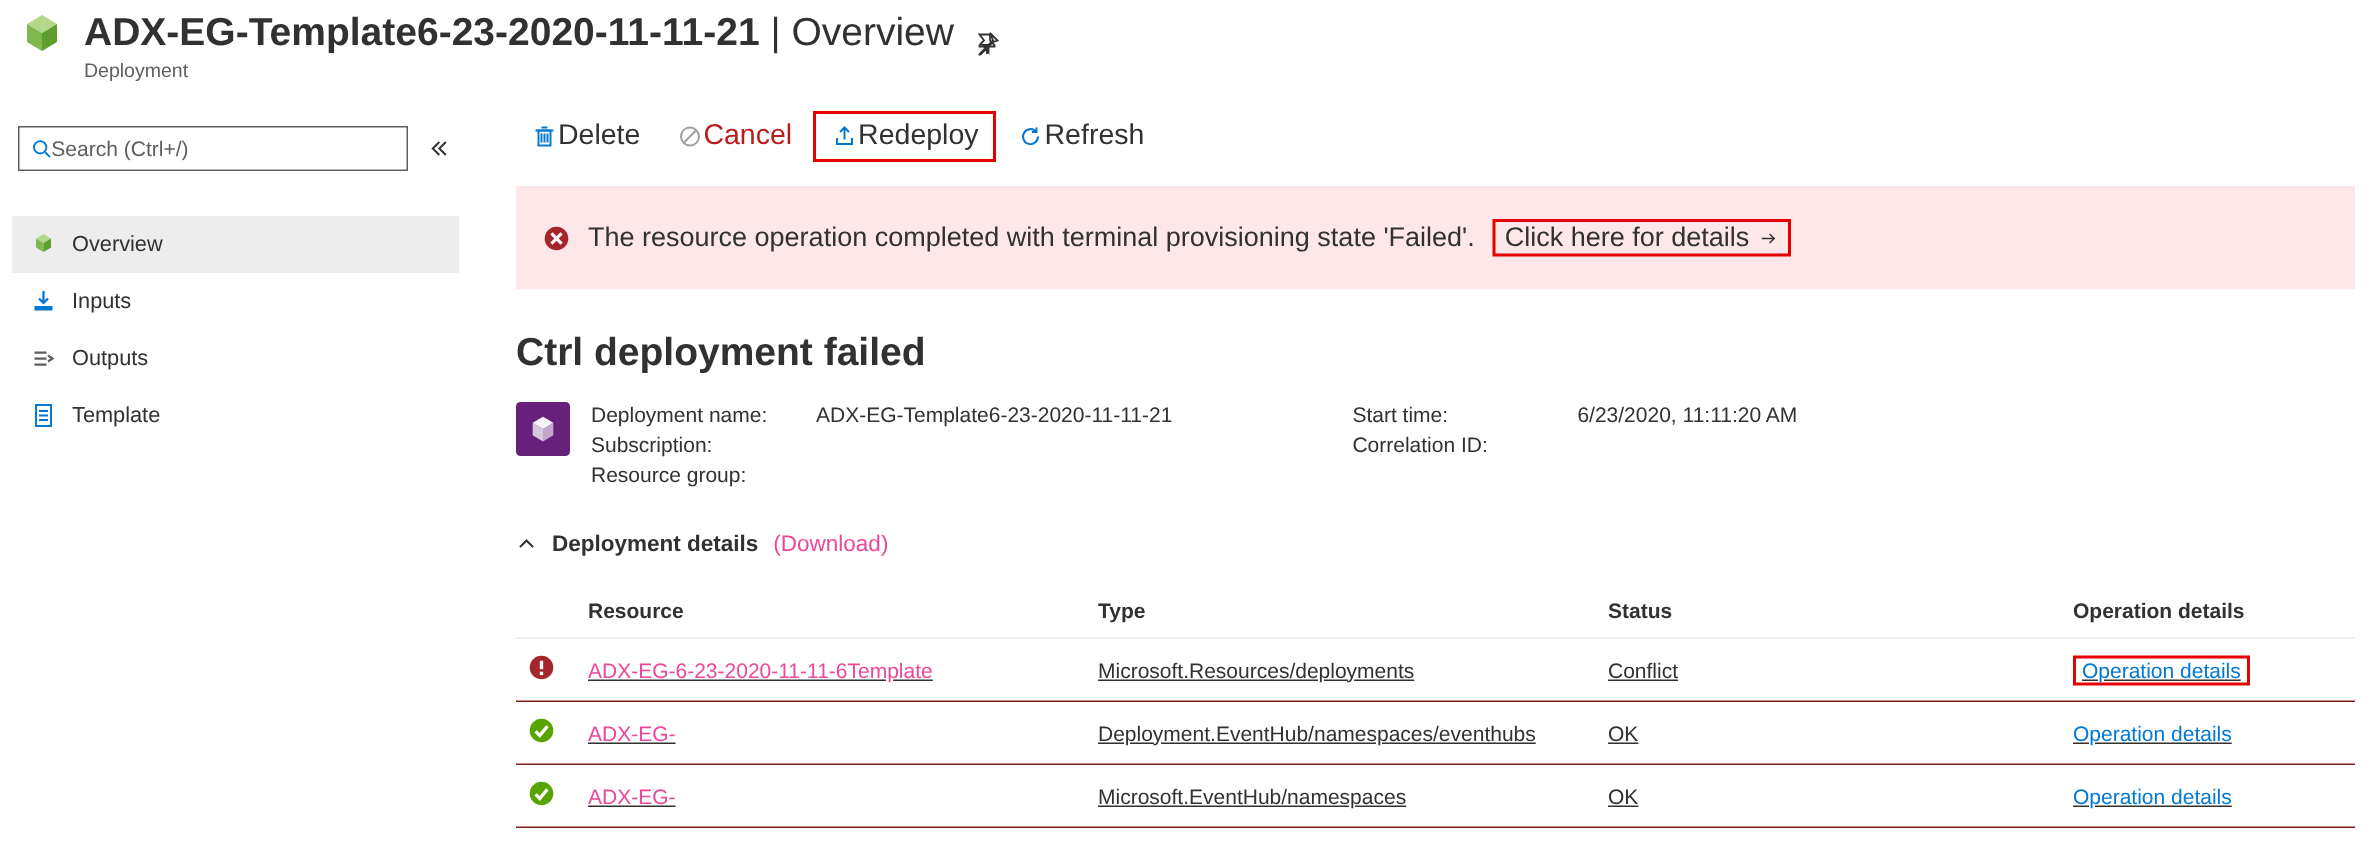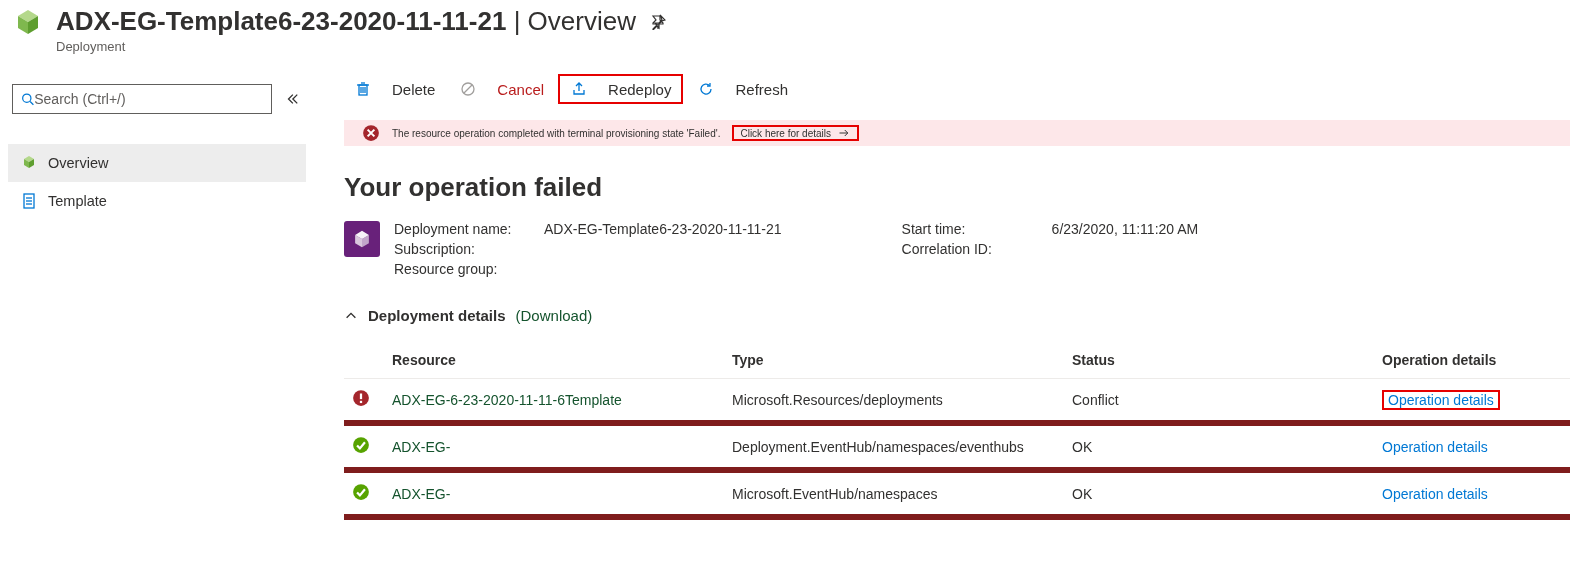--- a/index.html
+++ b/index.html
@@ -1,64 +1,64 @@
 <!DOCTYPE html>
 <html><head>
 <meta charset="utf-8">
 <style>
   * { box-sizing: border-box; margin: 0; padding: 0; }
   body { font-family: "Segoe UI", Arial, sans-serif; font-size: 14px; color: #323130; background: #ffffff; width: 1586px; }
   .hdr { display: flex; align-items: flex-start; padding: 6px 10px 6px 10px; }
   .logo { width: 36px; height: 36px; margin-right: 10px; display:flex;align-items:center;justify-content:center;}
   .title-wrap { display:flex; flex-direction:column; }
-  .title-row { display:flex; align-items:center; gap:14px; }
+  .title-row { display:flex; align-items:flex-end; gap:14px; }
   .title { font-size: 26px; font-weight: 600; color: #323130; }
   .title-light { font-weight: 400; }
   .subtitle { font-size: 13px; color: #605e5c; margin-top:2px;}
   .pin { width:16px; height:16px; }
 
   .body { display:flex; }
   .sidebar { width: 314px; flex-shrink:0; padding: 8px 8px 0 8px; }
   .search-row { display:flex; align-items:center; gap:10px; margin-bottom:14px; padding:16px 4px;}
   .search-box { flex:1; display:flex; align-items:center; border:1px solid #605e5c; height:30px; padding:0 8px; background:#fff; }
   .search-box input { border:none; outline:none; font-size:14px; width:100%; color:#323130;}
   .search-box input::placeholder { color:#605e5c; }
   .collapse { width:20px; display:flex; justify-content:center; cursor:pointer;}
   .nav { list-style:none; }
   .nav li { display:flex; align-items:center; height:38px; padding:0 12px; cursor:pointer; gap:10px; font-size:14.5px; color:#323130;}
   .nav li.active { background:#ededed; }
   .nav .icn { width:18px; height:18px; display:flex;align-items:center;justify-content:center; }
 
   .main { flex:1; padding: 0 16px 20px 30px; }
   .toolbar { display:flex; align-items:center; gap:4px; padding: 14px 0 16px 0; }
-  .tbtn { display:flex; align-items:center; gap:20px; padding:4px 10px; cursor:pointer; color:#323130; font-size:15px;}
+  .tbtn { display:flex; align-items:center; gap:0; padding:4px 10px; cursor:pointer; color:#323130; font-size:19px;}
   .tbtn.disabled { color:#b91c1c; cursor:default;}
   .tbtn .ticn { width:18px; height:18px; display:flex;align-items:center;justify-content:center;}
   .redbox { border:2px solid #e60000; }
 
-  .alert { background:#fde7e9; display:flex; align-items:center; padding:4px 18px; gap:12px; font-size:10px;}
+  .alert { background:#fde7e9; display:flex; align-items:center; padding:22px 18px; gap:12px; font-size:18px;}
   .alert-icn { width:18px;height:18px; }
   .alert .details-box { border:2px solid #e60000; padding:0 6px; display:flex; align-items:center; gap:6px;text-align:right;}
 
   h2 { font-size: 26px; font-weight:600; margin: 26px 0 18px 0; }
 
   .summary-row { display:flex; gap:14px; align-items:flex-start;}
   .cube-badge { width:36px;height:36px;background:#68217a;border-radius:3px;display:flex;align-items:center;justify-content:center;}
   .summary-grid { display:flex; gap: 120px; font-size:14px; flex:1;}
   .sgcol { display:flex; flex-direction:column; gap:4px;}
   .sgcol .row { display:flex; gap: 10px;}
   .sgcol .lbl { color:#323130; min-width:140px;}
 
   .section-title { display:flex; align-items:center; gap:10px; margin-top:30px; font-size:15px;}
   .section-title .bold { font-weight:600;}
-  .link { color:#14532d; cursor:pointer;}
+  .link { color:#ec4899; cursor:pointer;}
 
   table { width:100%; border-collapse: collapse; margin-top:18px; font-size:14px;}
   th { text-align:left; font-weight:600; padding:10px 8px; border-bottom:1px solid #edebe9;}
-  td { padding:10px 8px; border-bottom:6px solid #7f1d1d; vertical-align:middle;}
+  td { padding:10px 8px; border-bottom:1px solid #7f1d1d; vertical-align:middle;text-decoration:underline;}
   .status-icn { width:18px;height:18px;display:inline-flex;align-items:center;justify-content:center;}
   .col-status-icn { width:40px; }
   .col-resource { width: 340px;}
   .col-type { width: 340px;}
   .col-status { width: 310px;}
   .col-op { text-align:left;}
   .opd { color:#0078d4; }
   .opd.boxed { border:2px solid #e60000; padding:0 4px;}
 </style>
 </head>
@@ -114,20 +114,40 @@
             <svg width="16" height="16" viewBox="0 0 16 16">
               <polygon points="8,1 13,4 8,7 3,4" fill="#b4d88b"></polygon>
               <polygon points="3,4 8,7 8,13 3,10" fill="#7fb84e"></polygon>
               <polygon points="13,4 8,7 8,13 13,10" fill="#5e9e2f"></polygon>
             </svg>
           </span>
         <span>Overview</span>
       </li>
       <li>
         <span class="icn">
+            <svg width="16" height="16" viewBox="0 0 16 16">
+              <rect x="2" y="11" width="12" height="3" fill="#0078d4"></rect>
+              <path d="M8 1 v8 M5 6 l3 3 l3 -3" fill="none" stroke="#0078d4" stroke-width="1.5"></path>
+            </svg>
+          </span>
+        <span>Inputs</span>
+      </li>
+      <li>
+        <span class="icn">
+            <svg width="16" height="16" viewBox="0 0 16 16" fill="none" stroke="#605e5c" stroke-width="1.5">
+              <line x1="2" y1="4" x2="10" y2="4"></line>
+              <line x1="2" y1="8" x2="10" y2="8"></line>
+              <line x1="2" y1="12" x2="10" y2="12"></line>
+              <polyline points="11,6 14,8 11,10"></polyline>
+            </svg>
+          </span>
+        <span>Outputs</span>
+      </li>
+      <li>
+        <span class="icn">
             <svg width="16" height="16" viewBox="0 0 16 16" fill="none" stroke="#0078d4" stroke-width="1.3">
               <rect x="3" y="1" width="10" height="14"></rect>
               <line x1="5" y1="5" x2="11" y2="5"></line>
               <line x1="5" y1="8" x2="11" y2="8"></line>
               <line x1="5" y1="11" x2="11" y2="11"></line>
             </svg>
           </span>
         <span>Template</span>
       </li>
     </ul>
@@ -185,21 +205,21 @@
       <span>The resource operation completed with terminal provisioning state 'Failed'.</span>
       <span class="details-box">
         <span>Click here for details</span>
         <svg width="14" height="12" viewBox="0 0 16 16" fill="none" stroke="#323130" stroke-width="1.3">
             <line x1="2" y1="8" x2="13" y2="8"></line>
             <polyline points="9,4 13,8 9,12"></polyline>
           </svg>
       </span>
     </div>
 
-    <h2>Your operation failed</h2>
+    <h2>Ctrl deployment failed</h2>
 
     <div class="summary-row">
       <div class="cube-badge">
         <svg width="22" height="22" viewBox="0 0 16 16">
             <polygon points="8,2 13,5 8,8 3,5" fill="#fff" opacity="0.95"></polygon>
             <polygon points="3,5 8,8 8,14 3,11" fill="#fff" opacity="0.75"></polygon>
             <polygon points="13,5 8,8 8,14 13,11" fill="#fff" opacity="0.6"></polygon>
           </svg>
       </div>
       <div class="summary-grid">

